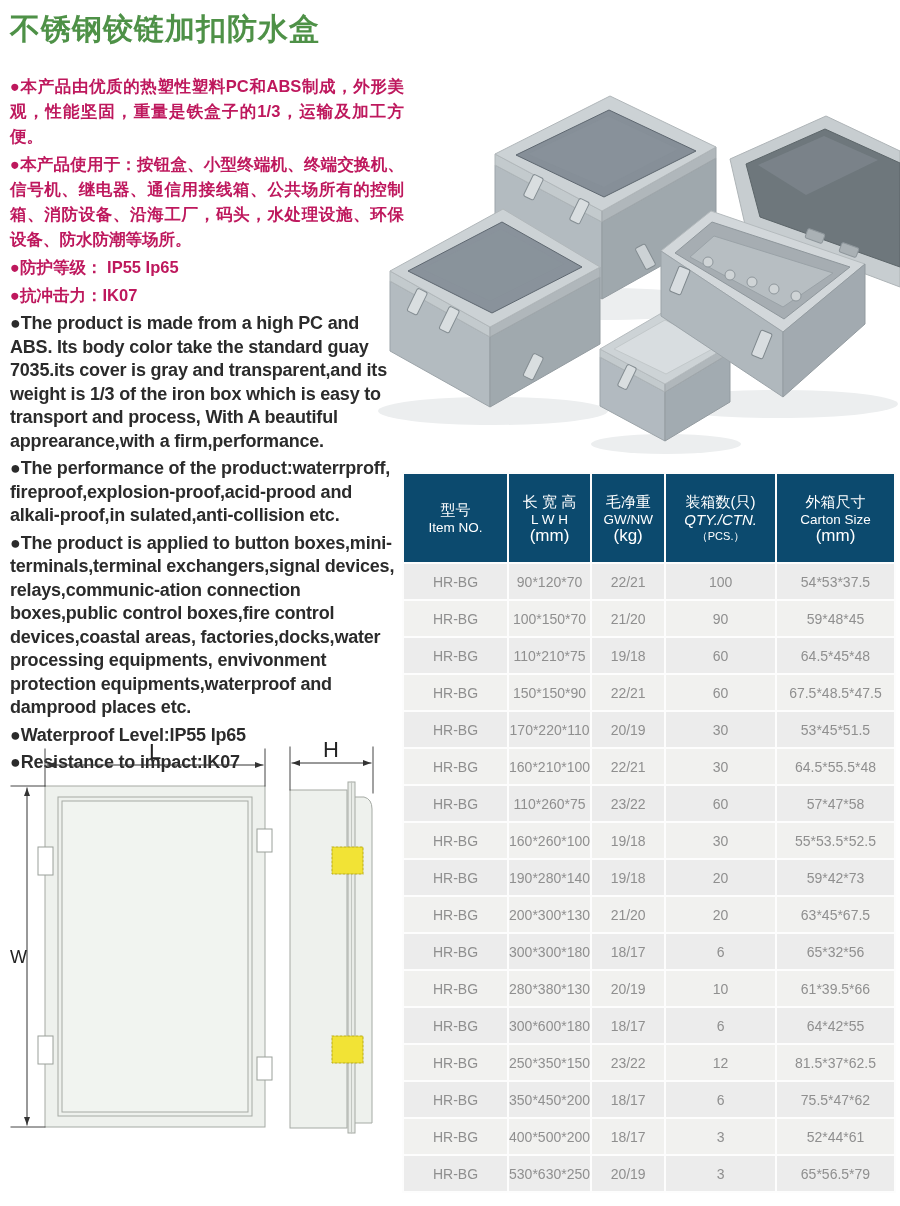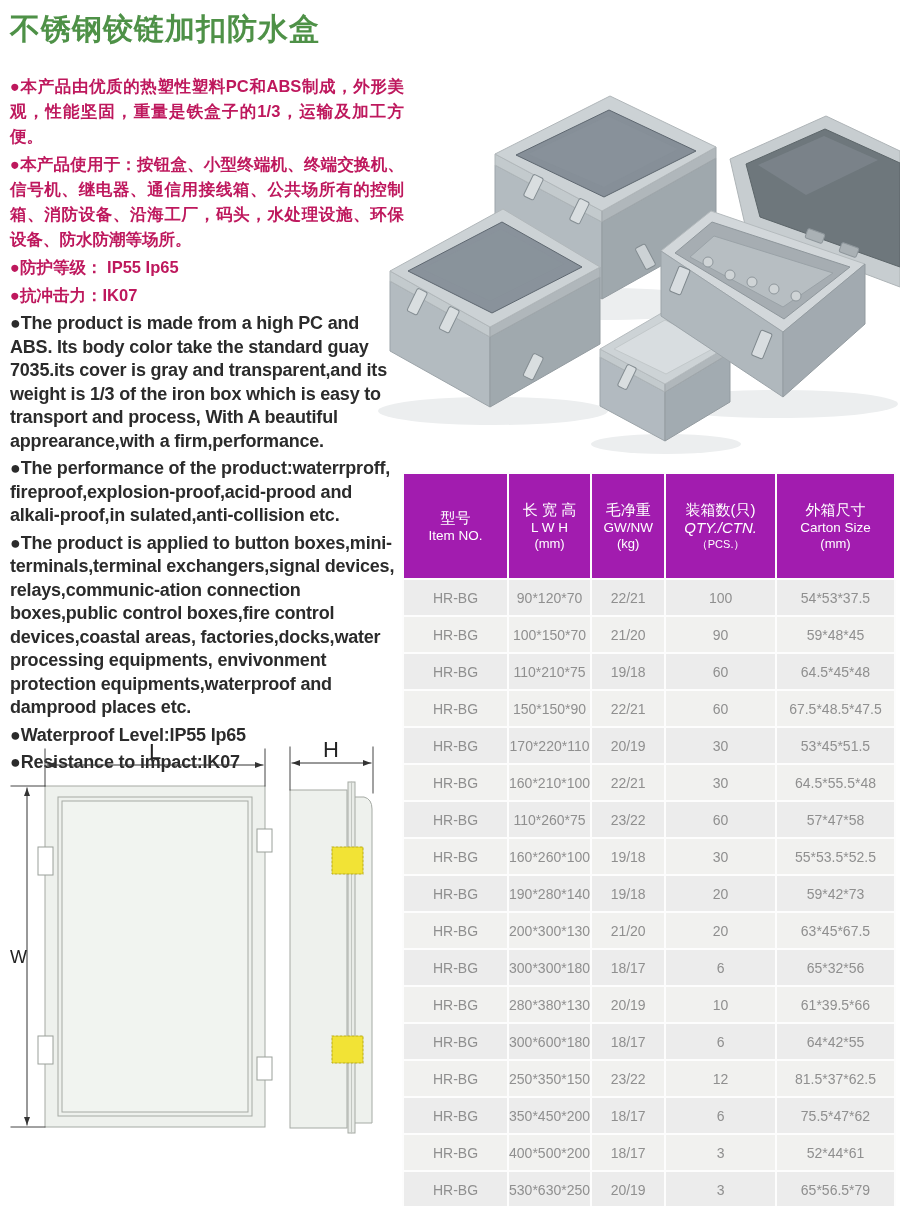--- a/index.html
+++ b/index.html
@@ -19,26 +19,26 @@
   
   .photo{position:absolute;left:378px;top:58px;width:522px;height:402px;}
   
   .diagram{position:absolute;left:8px;top:735px;width:382px;height:430px;}
   
   table.spec{
     position:absolute;left:402px;top:472px;width:494px;
     border-collapse:separate;border-spacing:2px;background:#fdfdfd;
   }
   table.spec th{
-    background:#a21caf;color:#ffffff;font-weight:normal;height:104px;
+    background:#0c4a6e;color:#ffffff;font-weight:normal;height:88px;
     vertical-align:middle;text-align:center;padding:0 2px;
   }
   table.spec th .h-zh{font-size:15px;line-height:19px;}
   table.spec th .h-en{font-size:13.5px;line-height:17px;}
-  table.spec th .h-sub{font-size:13px;line-height:16px;}
+  table.spec th .h-sub{font-size:17px;line-height:16px;}
   table.spec th:nth-child(4) .h-en{font-size:15px;font-style:italic;}
   table.spec th:nth-child(4) .h-sub{font-size:11px;}
   table.spec td{
     background:#ececec;height:35px;text-align:center;
     font-size:14px;color:#8f8f8f;padding:0;
   }
   table.spec tbody tr:nth-child(even) td{background:#f1f1ef;}
 </style>
 </head>
 <body>

